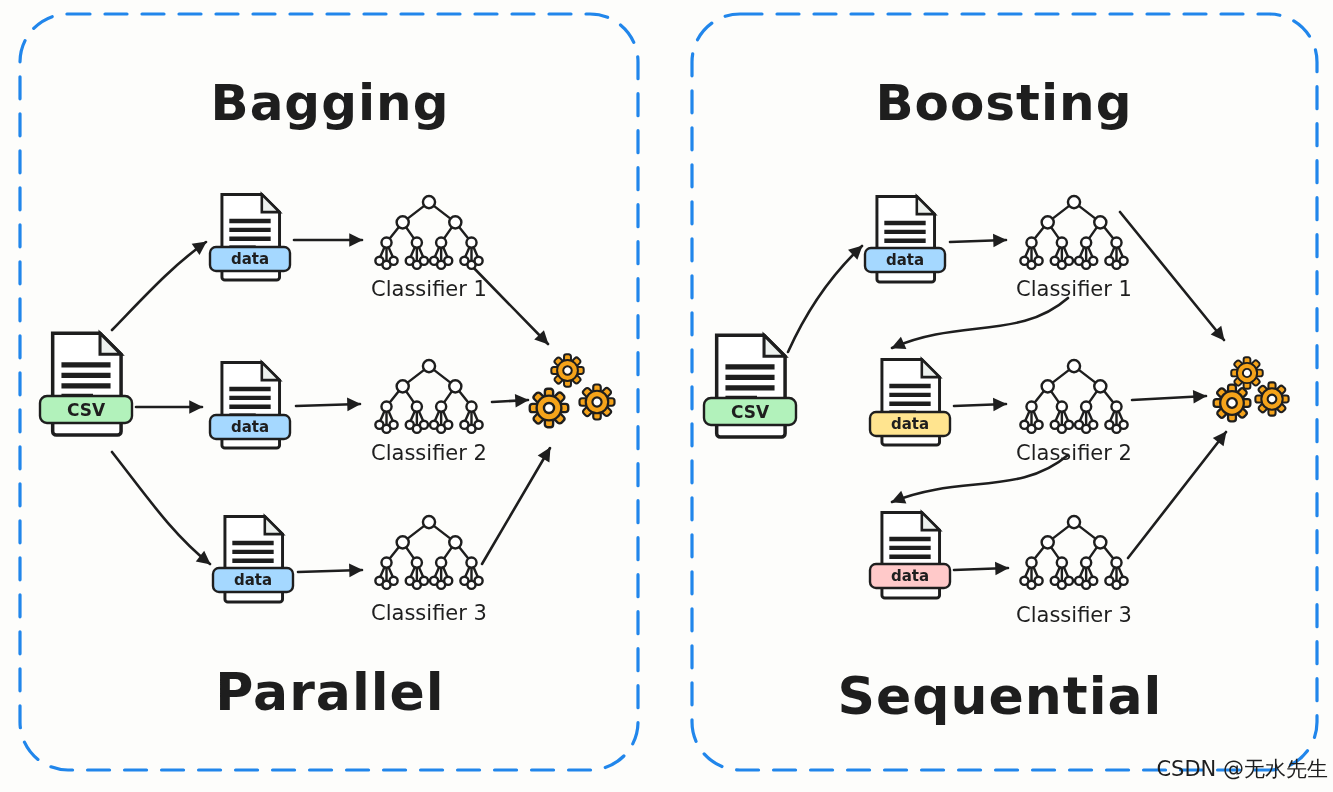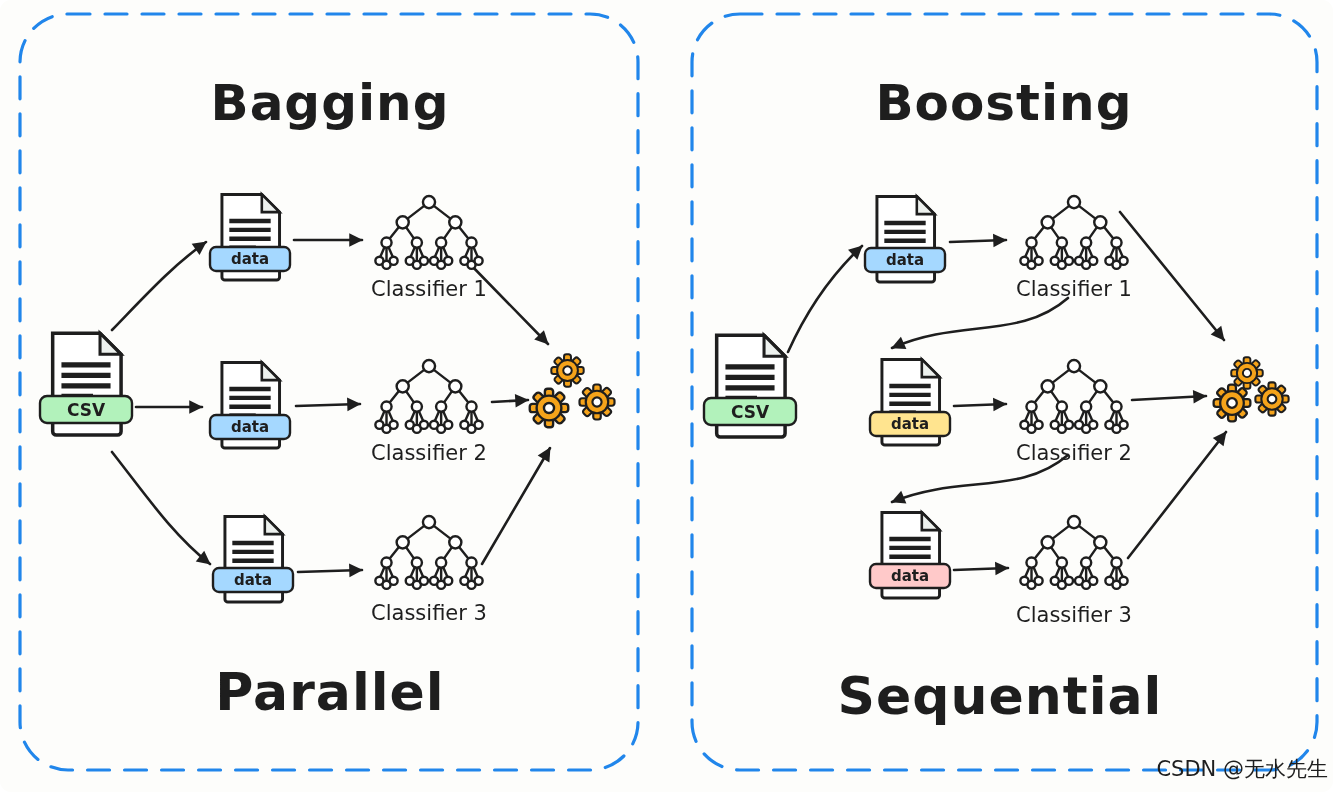--- a/index.html
+++ b/index.html
@@ -7,21 +7,20 @@
     padding: 0;
     background: #ffffff;
   }
   .canvas {
     position: relative;
     width: 1333px;
     height: 792px;
     background: #fdfdfb;
     overflow: hidden;
     font-family: "DejaVu Sans", sans-serif;
-    border-radius: 11px;
   }
   svg { display: block; }
   .panel {
     fill: none;
     stroke-width: 3.2;
     stroke-dasharray: 22 15;
     stroke-linecap: round;
   }
   .arrow {
     fill: none;

